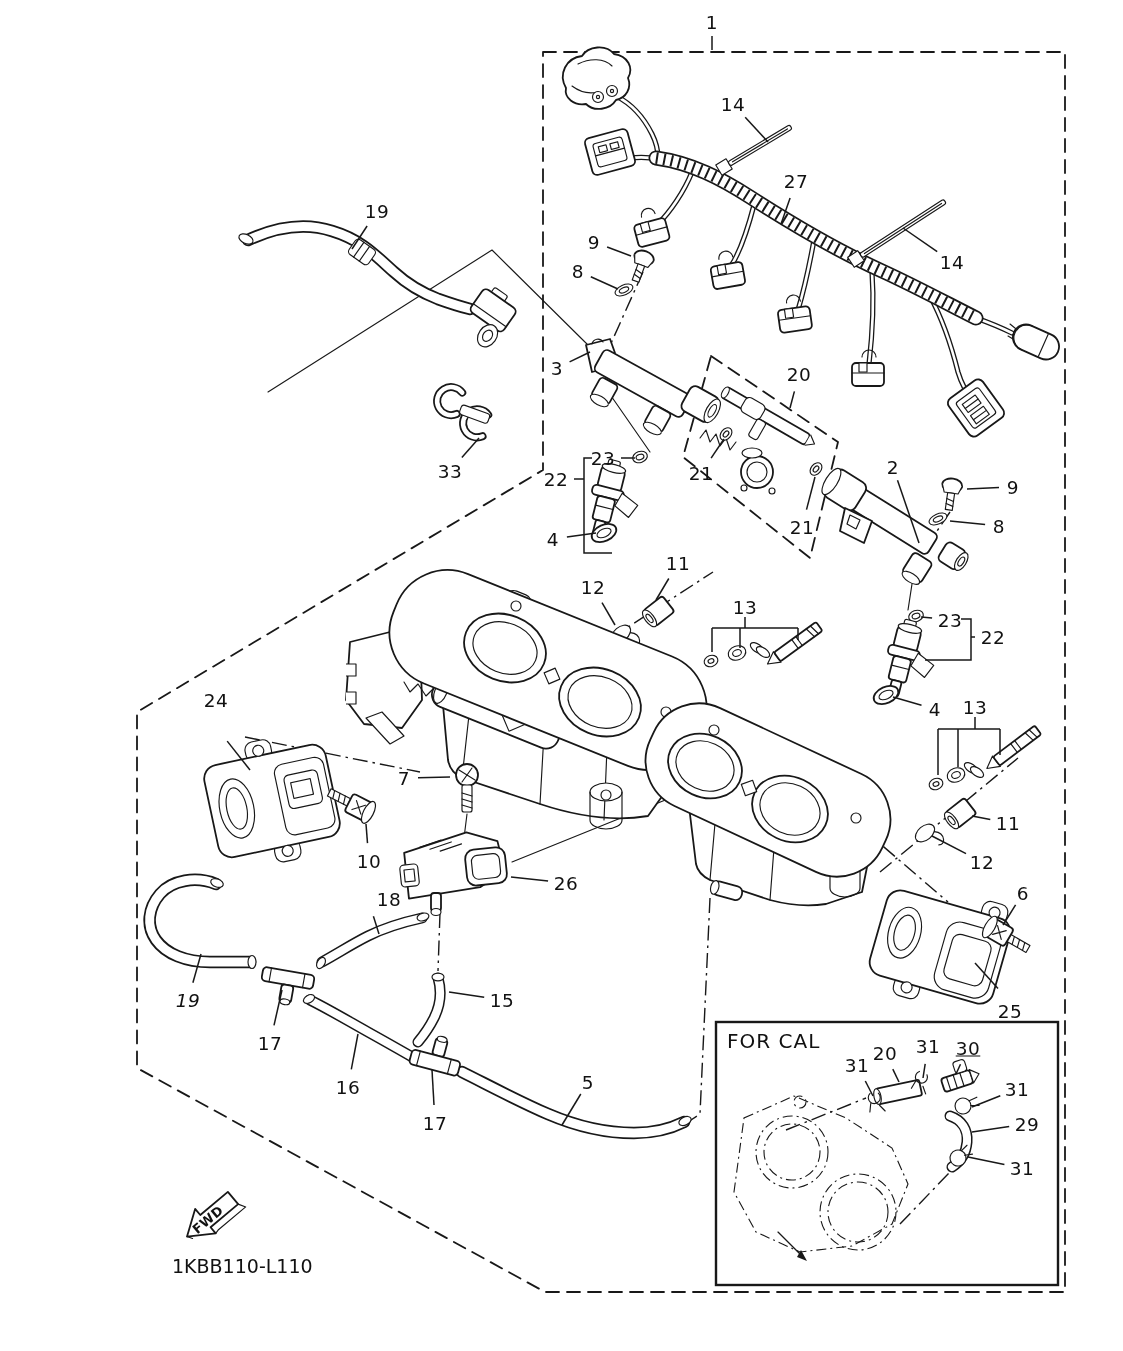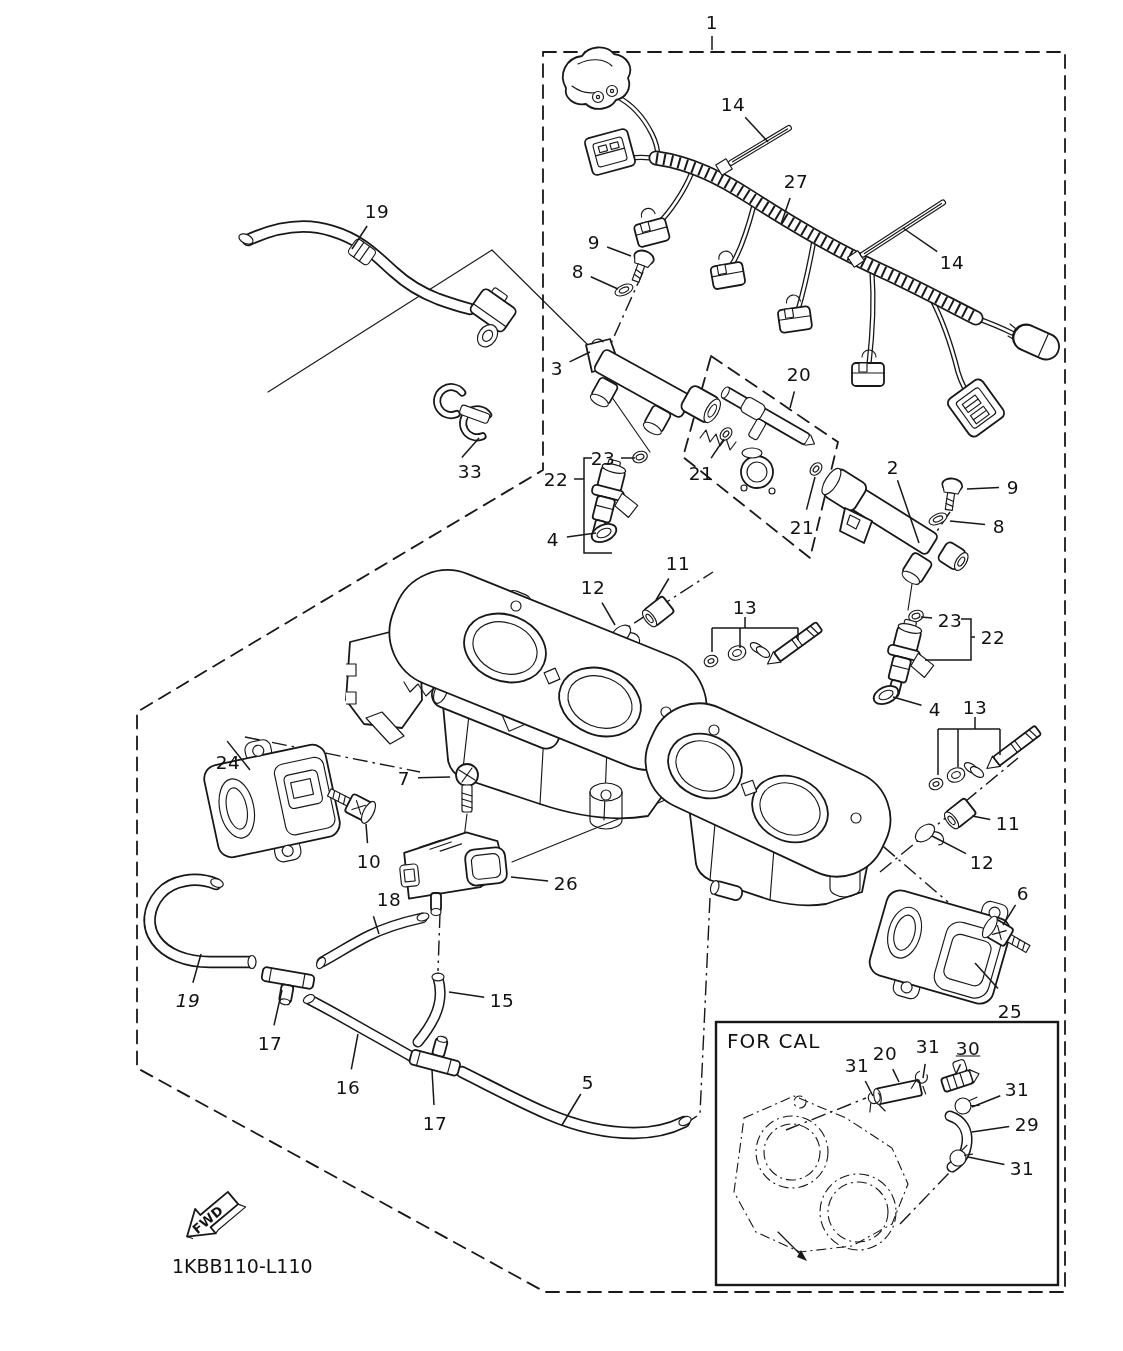--- a/index.html
+++ b/index.html
@@ -649,38 +649,38 @@
 
 <div id="callout-layer">
       <span class="callout" style="left: 712px; top: 22px;">1</span>
       <span class="callout" style="left: 733px; top: 104px;">14</span>
       <span class="callout" style="left: 796px; top: 181px;">27</span>
       <span class="callout" style="left: 952px; top: 262px;">14</span>
       <span class="callout" style="left: 594px; top: 242px;">9</span>
       <span class="callout" style="left: 578px; top: 271px;">8</span>
       <span class="callout" style="left: 557px; top: 368px;">3</span>
       <span class="callout" style="left: 377px; top: 211px;">19</span>
-      <span class="callout" style="left: 450px; top: 471px; margin-left: 20px;">33</span>
+      <span class="callout" style="left: 450px; top: 471px;">33</span>
       <span class="callout" style="left: 799px; top: 374px;">20</span>
       <span class="callout" style="left: 701px; top: 473px;">21</span>
       <span class="callout" style="left: 802px; top: 527px;">21</span>
       <span class="callout" style="left: 893px; top: 467px;">2</span>
       <span class="callout" style="left: 1013px; top: 487px;">9</span>
       <span class="callout" style="left: 999px; top: 526px;">8</span>
       <span class="callout" style="left: 603px; top: 458px;">23</span>
       <span class="callout" style="left: 556px; top: 479px;">22</span>
       <span class="callout" style="left: 553px; top: 539px;">4</span>
       <span class="callout" style="left: 678px; top: 563px;">11</span>
       <span class="callout" style="left: 593px; top: 587px;">12</span>
       <span class="callout" style="left: 745px; top: 607px;">13</span>
       <span class="callout" style="left: 950px; top: 620px;">23</span>
       <span class="callout" style="left: 993px; top: 637px;">22</span>
       <span class="callout" style="left: 935px; top: 709px;">4</span>
       <span class="callout" style="left: 975px; top: 707px;">13</span>
-      <span class="callout" style="left: 216px; top: 762px; margin-left: 12px;">24</span>
+      <span class="callout" style="left: 216px; top: 700px;">24</span>
       <span class="callout" style="left: 404px; top: 778px;">7</span>
       <span class="callout" style="left: 369px; top: 861px;">10</span>
       <span class="callout" style="left: 566px; top: 883px;">26</span>
       <span class="callout" style="left: 1008px; top: 823px;">11</span>
       <span class="callout" style="left: 982px; top: 862px;">12</span>
       <span class="callout" style="left: 1023px; top: 893px;">6</span>
       <span class="callout" style="left: 1010px; top: 1011px;">25</span>
       <span class="callout" style="left: 389px; top: 899px;">18</span>
       <span class="callout" style="left: 188px; top: 1000px; font-style: italic;">19</span>
       <span class="callout" style="left: 270px; top: 1043px;">17</span>

